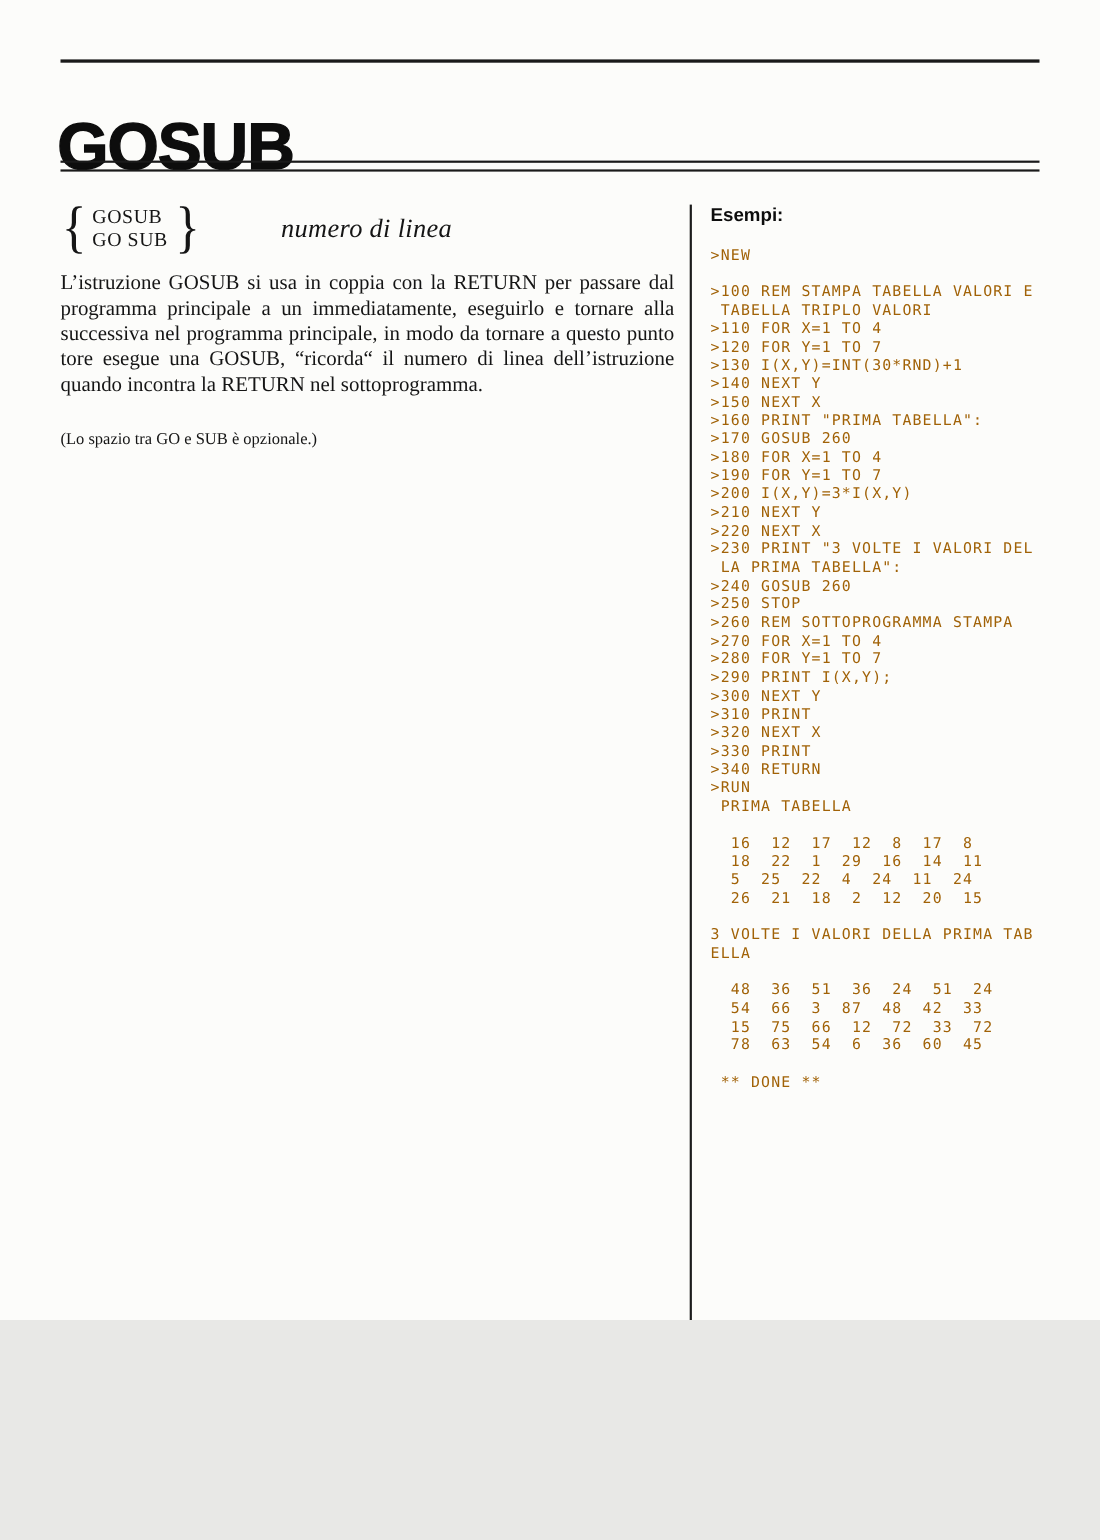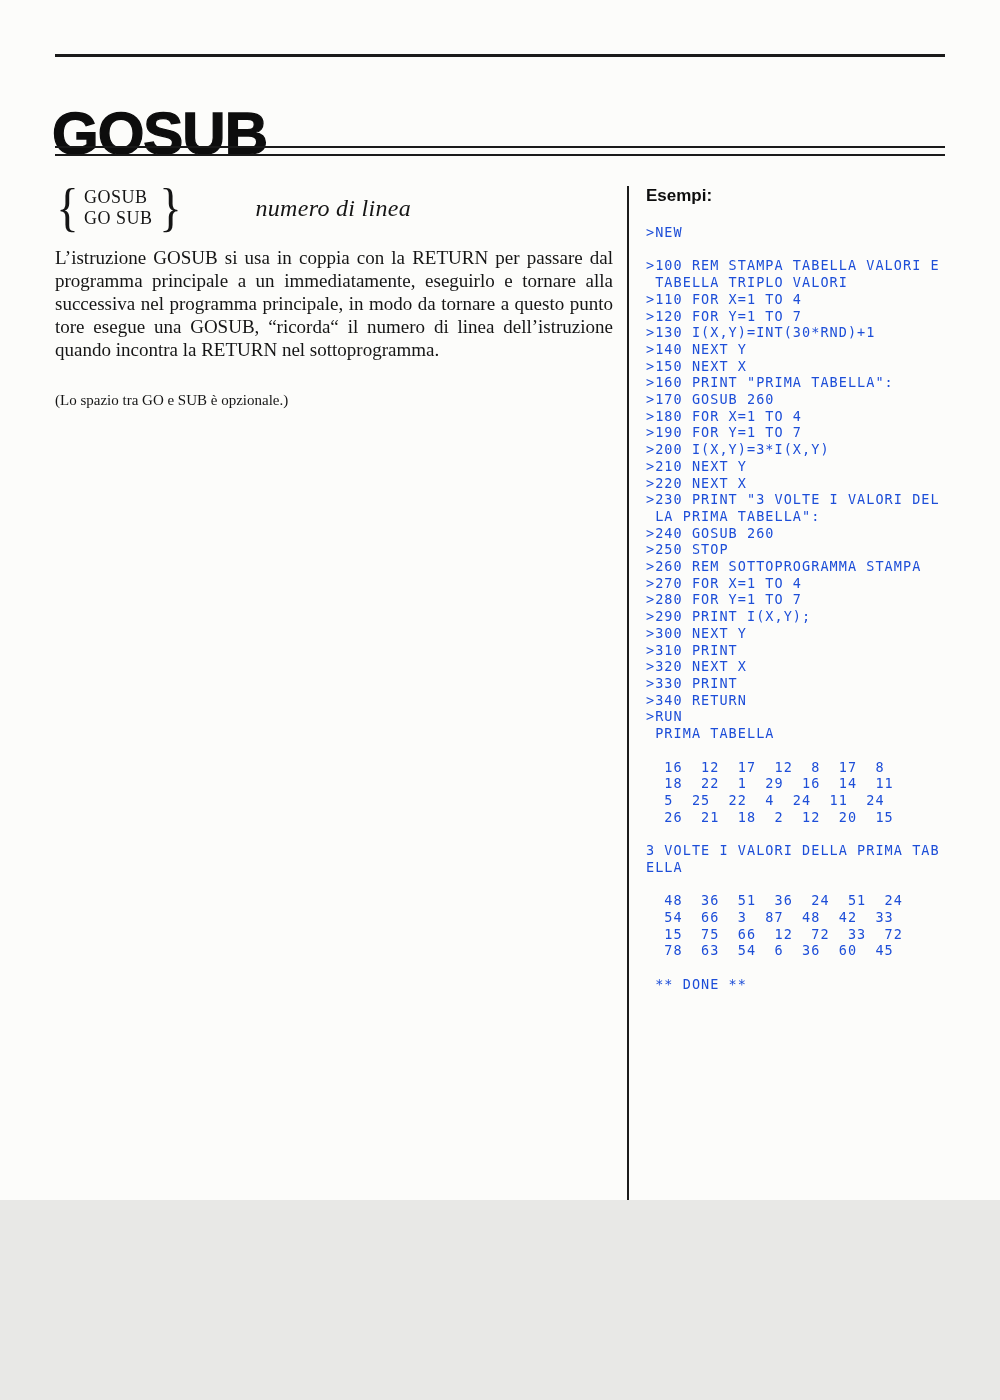--- a/index.html
+++ b/index.html
@@ -64,21 +64,21 @@
   .examples-heading {
     font-family:Liberation Sans, sans-serif;
     font-weight:700; font-size:17px; line-height:20px;
     color:#0d0d0d;
   }
   .code {
     margin:18px 0 0 0;
     font-family:"DejaVu Sans Mono", monospace;
     font-size:13.5px; line-height:16.7px;
     letter-spacing:1.05px;
-    color:#1d4ed8;
+    color:#a16207;
     white-space:pre;
   }
 
   .page-number {
     position:absolute; left:0; top:1346px; width:1000px;
     text-align:center; font-size:17px; color:#4c1d95;
   }
 </style>
 </head>
 <body>

